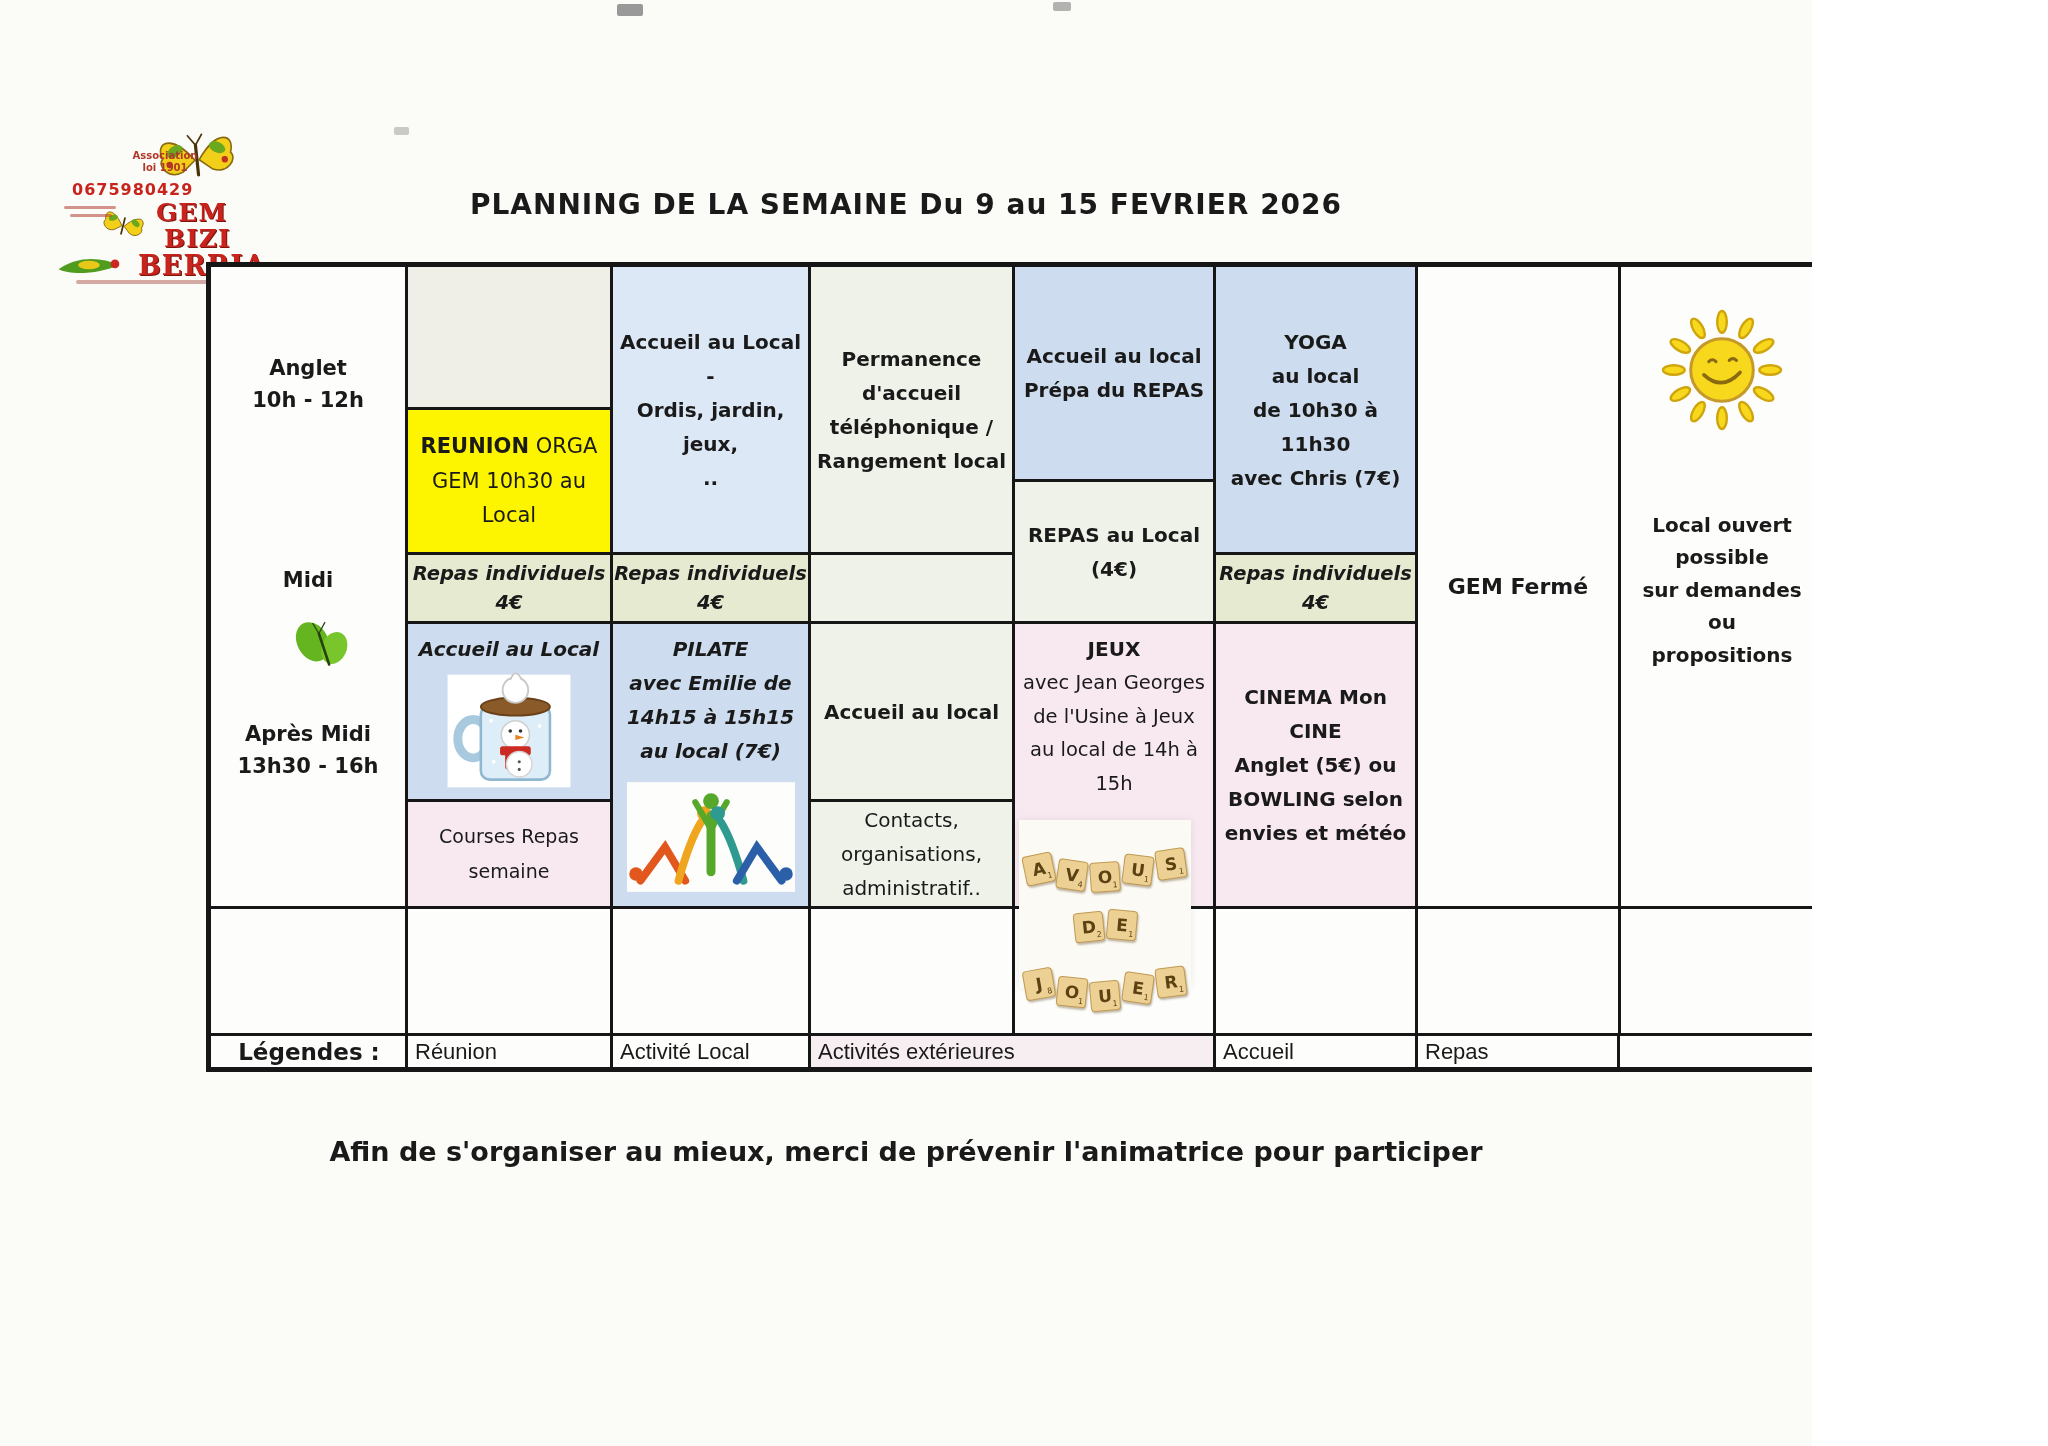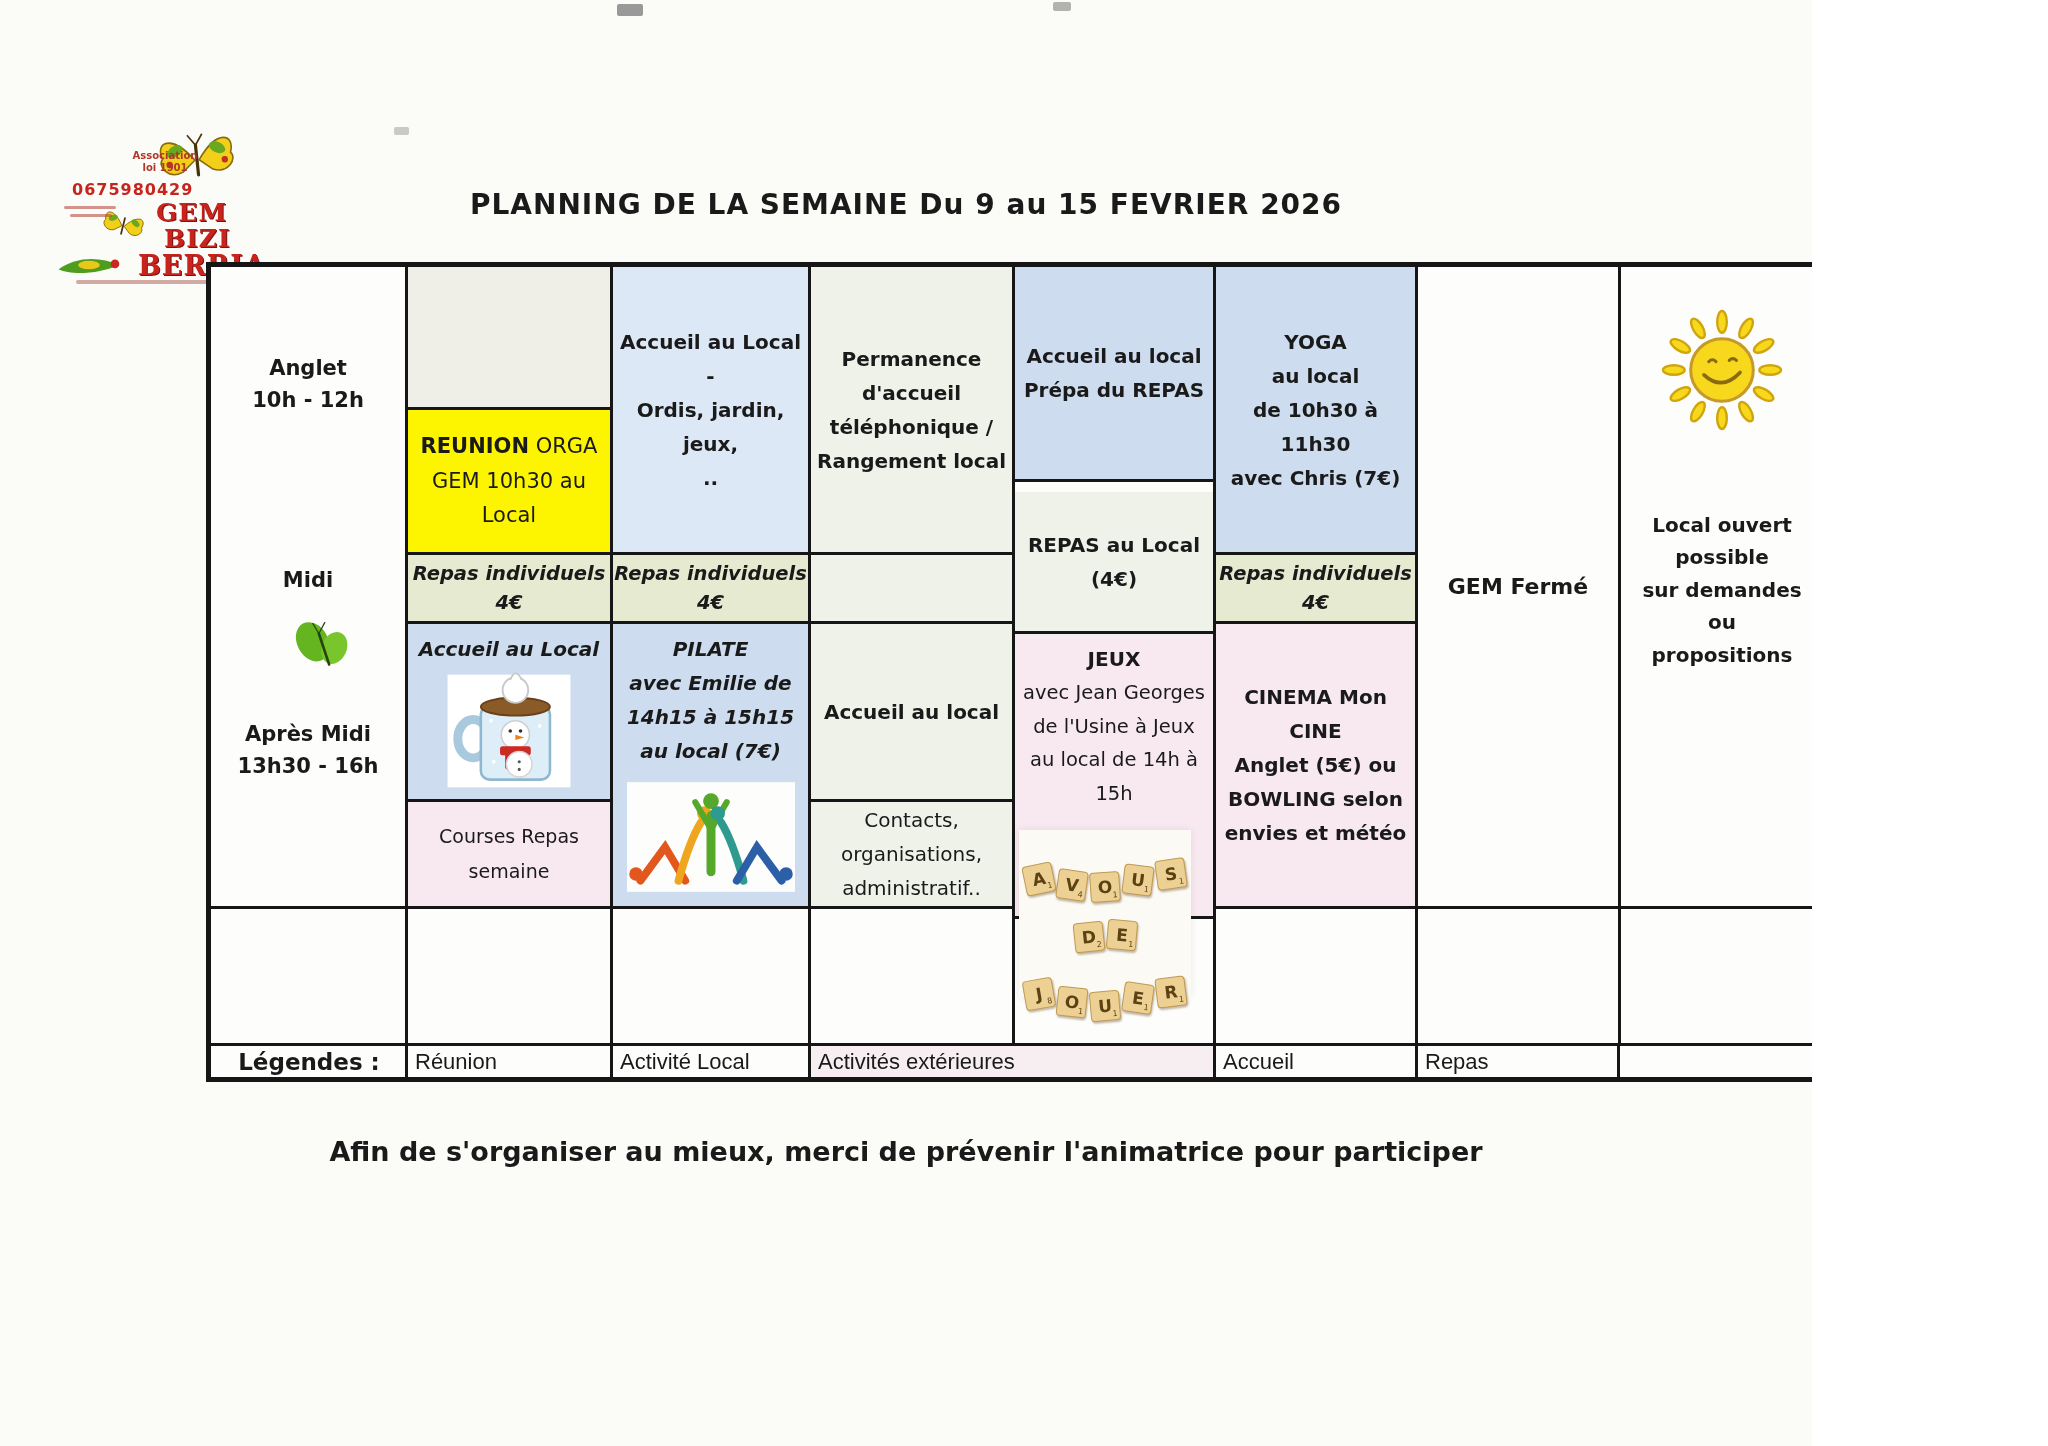--- a/index.html
+++ b/index.html
@@ -58,21 +58,21 @@
   .col { display: flex; flex-direction: column; border-right: 3px solid var(--line); }
   .col:last-child { border-right: none; }
   .cell { border-bottom: 3px solid var(--line); position: relative; display: flex;
     flex-direction: column; align-items: center; justify-content: center;
     text-align: center; white-space: pre-line; background: var(--paper); }
   .cell:last-child { border-bottom: none; }
 
   .h124 { height: 124px; } .h143 { height: 143px; } .h145 { height: 145px; }
   .h69 { height: 69px; } .h178 { height: 178px; } .h107 { height: 107px; }
   .h288 { height: 288px; } .h285 { height: 285px; } .h215 { height: 215px; }
-  .h142 { height: 142px; margin-top: 10px; } .h642 { height: 642px; }
+  .h142 { height: 142px; } .h642 { height: 642px; }
 
   .bg-beige { background: var(--beige); }
   .bg-yellow { background: var(--yellow); }
   .bg-green { background: var(--green); }
   .bg-blue { background: var(--blue); }
   .bg-bluelight { background: var(--blue_light); }
   .bg-pink { background: var(--pink); }
   .bg-pale { background: var(--pale); }
 
   .b { font-weight: bold; }

